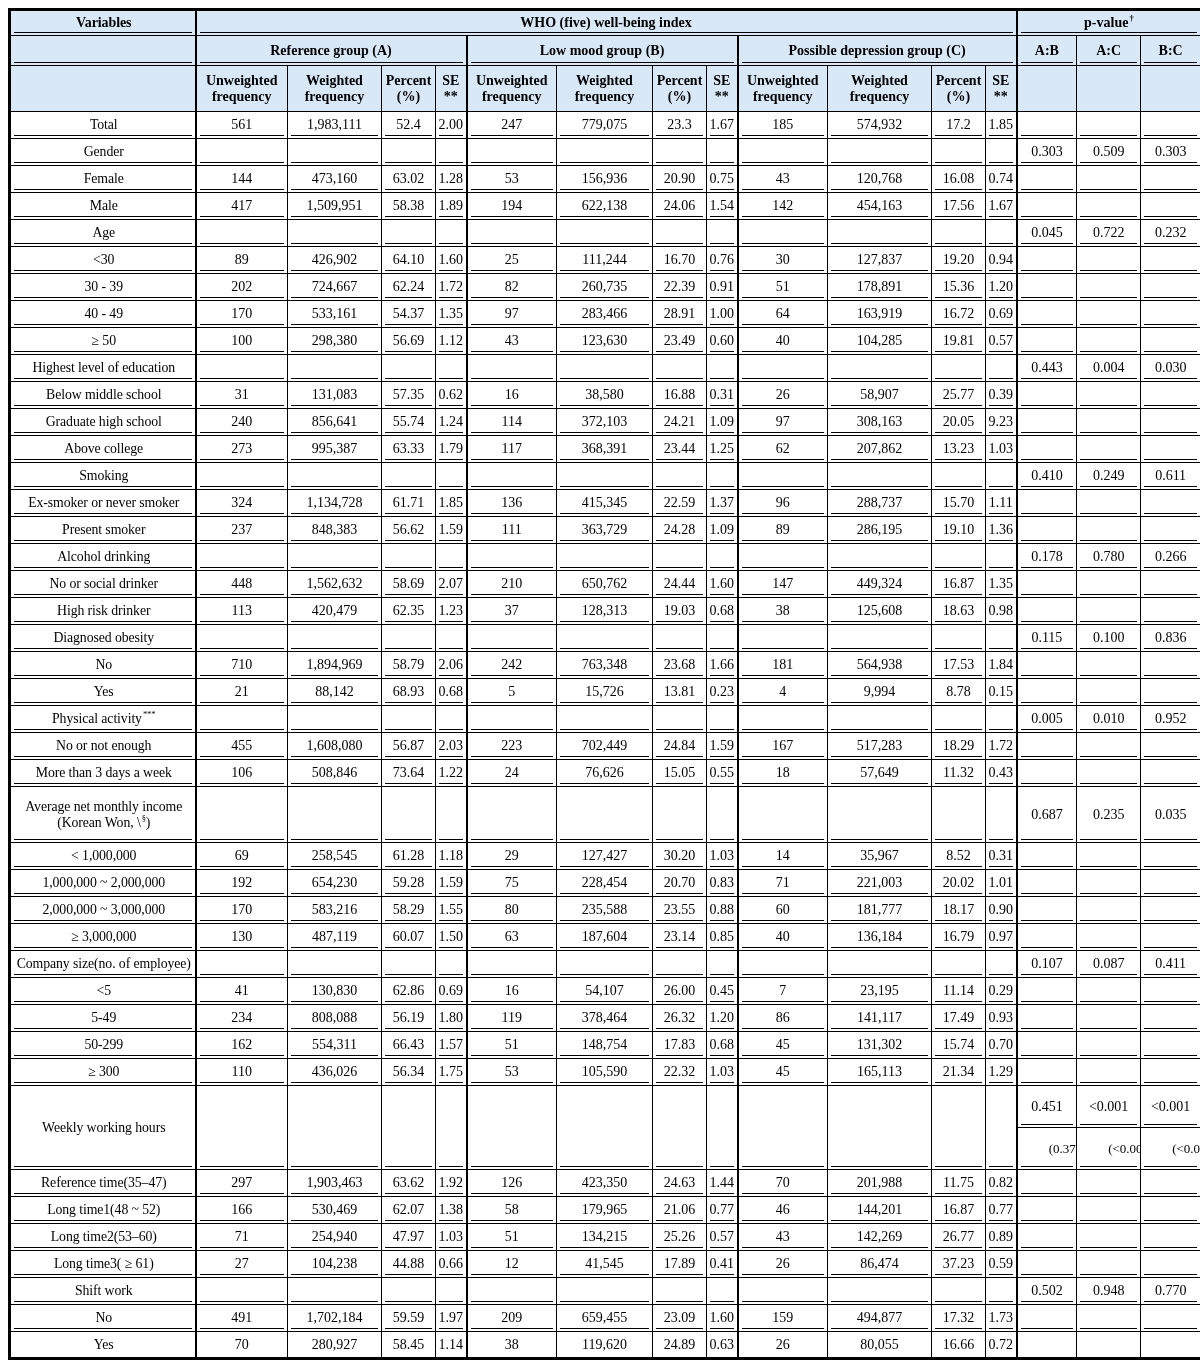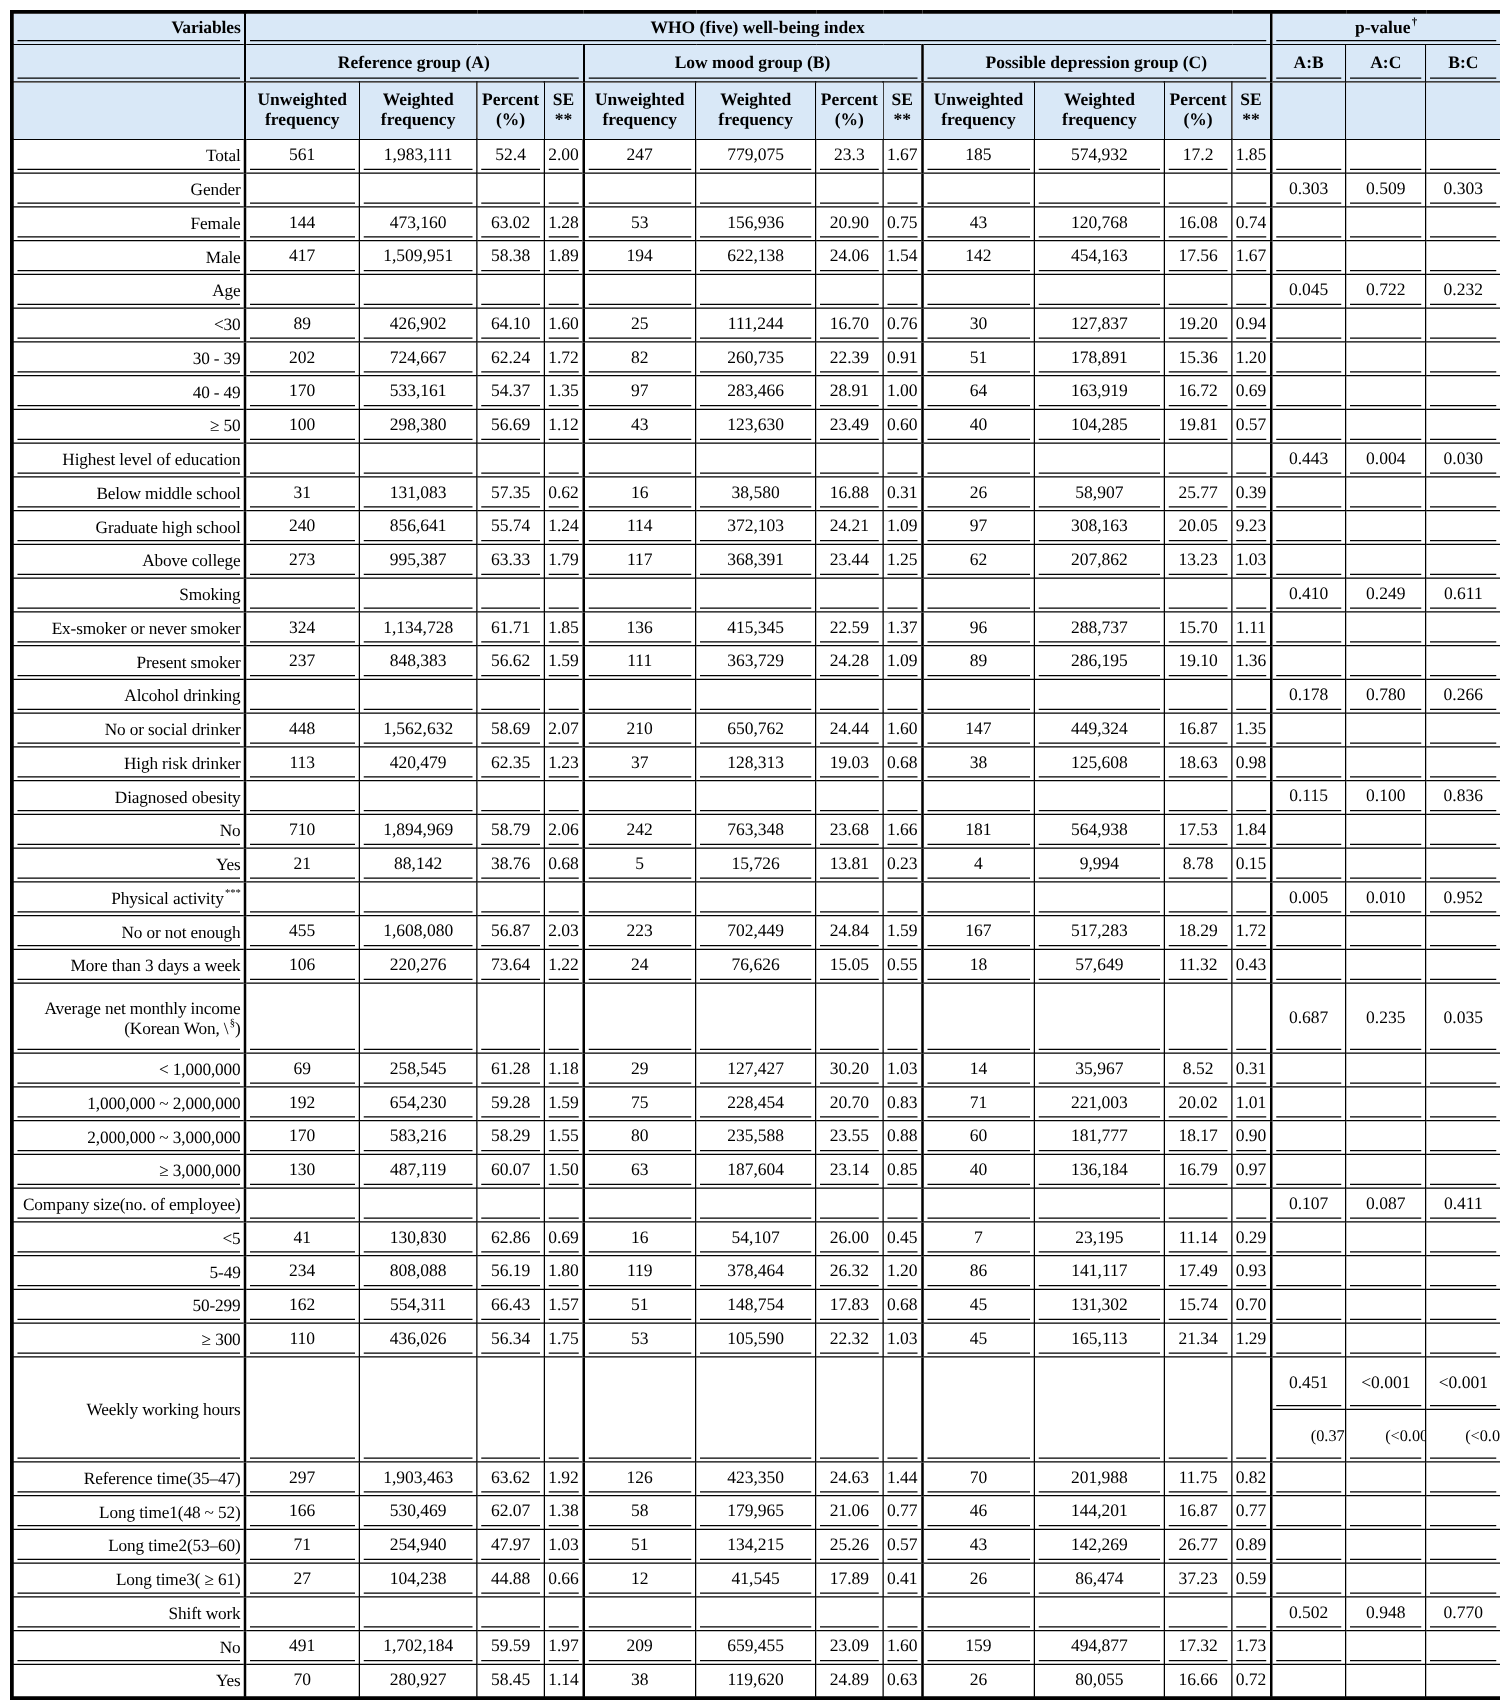--- a/index.html
+++ b/index.html
@@ -5,21 +5,21 @@
   html,body{margin:0;padding:0;background:#fff;}
   body{width:1200px;height:1366px;overflow:hidden;font-family:"Liberation Serif",serif;color:#000;}
   .wrap{padding:8px 8px 0 8px;}
   table{border-collapse:collapse;table-layout:fixed;width:1184px;border:3px solid #000;}
   td{border:1.5px solid #000;position:relative;text-align:center;vertical-align:middle;
      font-size:14px;padding:0 2px;overflow:hidden;}
   
   td:not(.nu)::after{content:"";position:absolute;left:3px;right:3px;bottom:2px;
      border-bottom:1.4px solid #000;}
   thead td{background:#d9e8f7;font-weight:bold;}
-  td.lbl{text-align:right;padding-left:4px;white-space:nowrap;font-size:13.8px;letter-spacing:-0.1px;}
+  td.lbl{text-align:center;padding-left:4px;white-space:nowrap;font-size:13.8px;letter-spacing:-0.1px;}
   thead td.lbl{font-size:14px;}
   td.gb{border-left:2.5px solid #000;}
   sup{font-size:0.62em;vertical-align:super;line-height:0;margin-left:1px;}
   tr.h1{height:26px;}
   tr.h2{height:30px;}
   tr.h3{height:46px;}
   tbody tr{height:27px;}
   tbody tr.tall{height:56px;}
   tbody tr.w1{height:42px;}
   tbody tr.w2{height:42px;}
@@ -458,21 +458,21 @@
           <td>17.53</td>
           <td>1.84</td>
           <td class="gb"></td>
           <td></td>
           <td></td>
         </tr>
         <tr>
           <td class="lbl">Yes</td>
           <td class="gb">21</td>
           <td>88,142</td>
-          <td>38.76</td>
+          <td>68.93</td>
           <td>0.68</td>
           <td class="gb">5</td>
           <td>15,726</td>
           <td>13.81</td>
           <td>0.23</td>
           <td class="gb">4</td>
           <td>9,994</td>
           <td>8.78</td>
           <td>0.15</td>
           <td class="gb"></td>
@@ -511,21 +511,21 @@
           <td>517,283</td>
           <td>18.29</td>
           <td>1.72</td>
           <td class="gb"></td>
           <td></td>
           <td></td>
         </tr>
         <tr>
           <td class="lbl">More than 3 days a week</td>
           <td class="gb">106</td>
-          <td>220,276</td>
+          <td>508,846</td>
           <td>73.64</td>
           <td>1.22</td>
           <td class="gb">24</td>
           <td>76,626</td>
           <td>15.05</td>
           <td>0.55</td>
           <td class="gb">18</td>
           <td>57,649</td>
           <td>11.32</td>
           <td>0.43</td>

